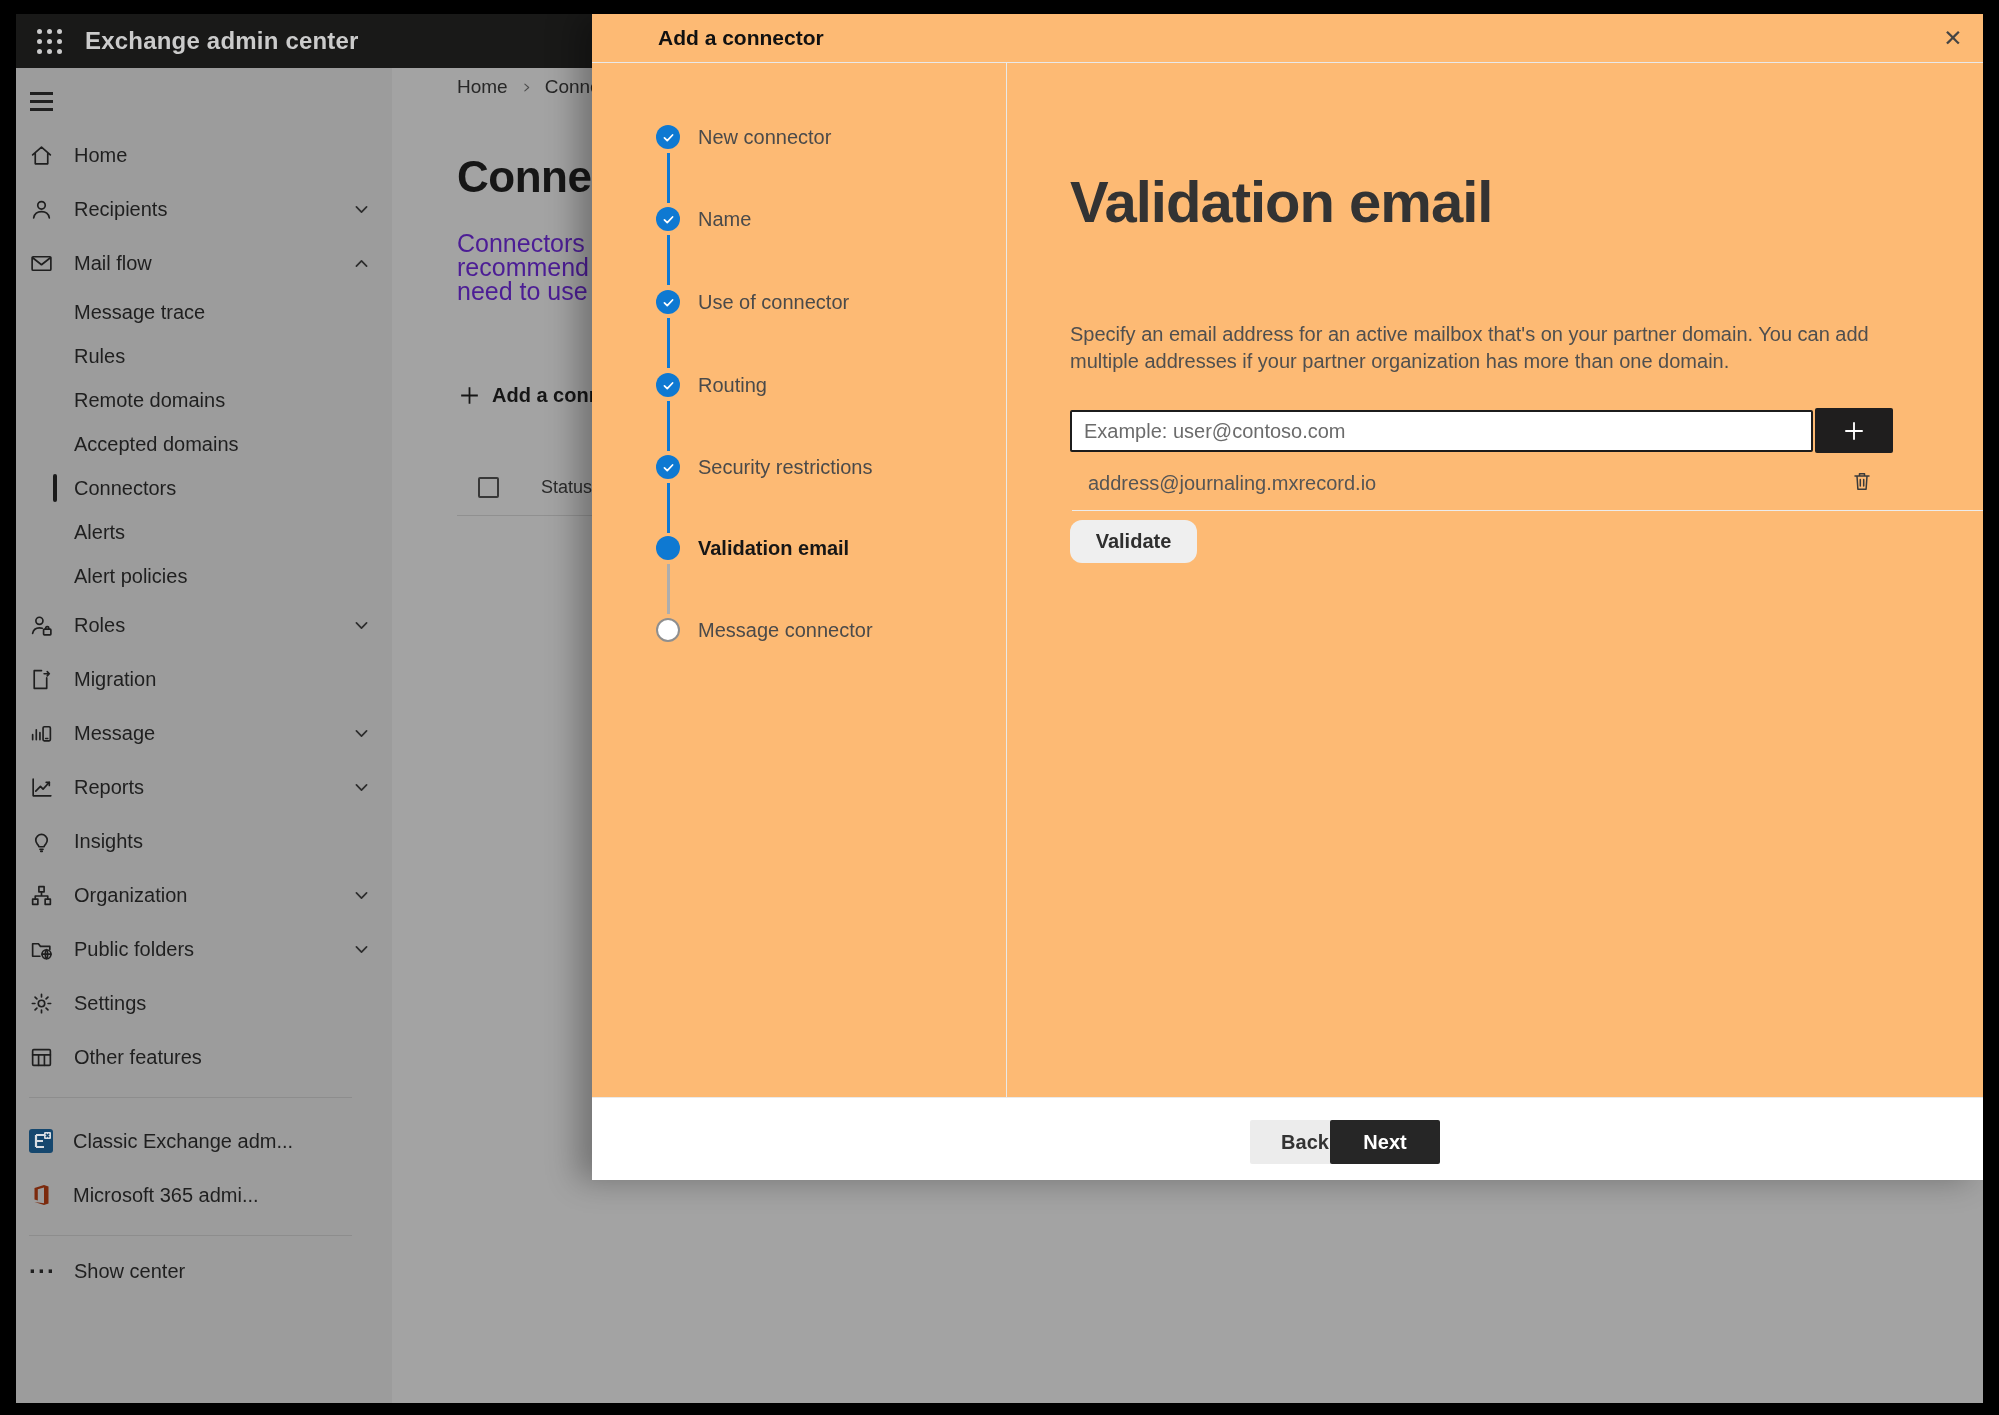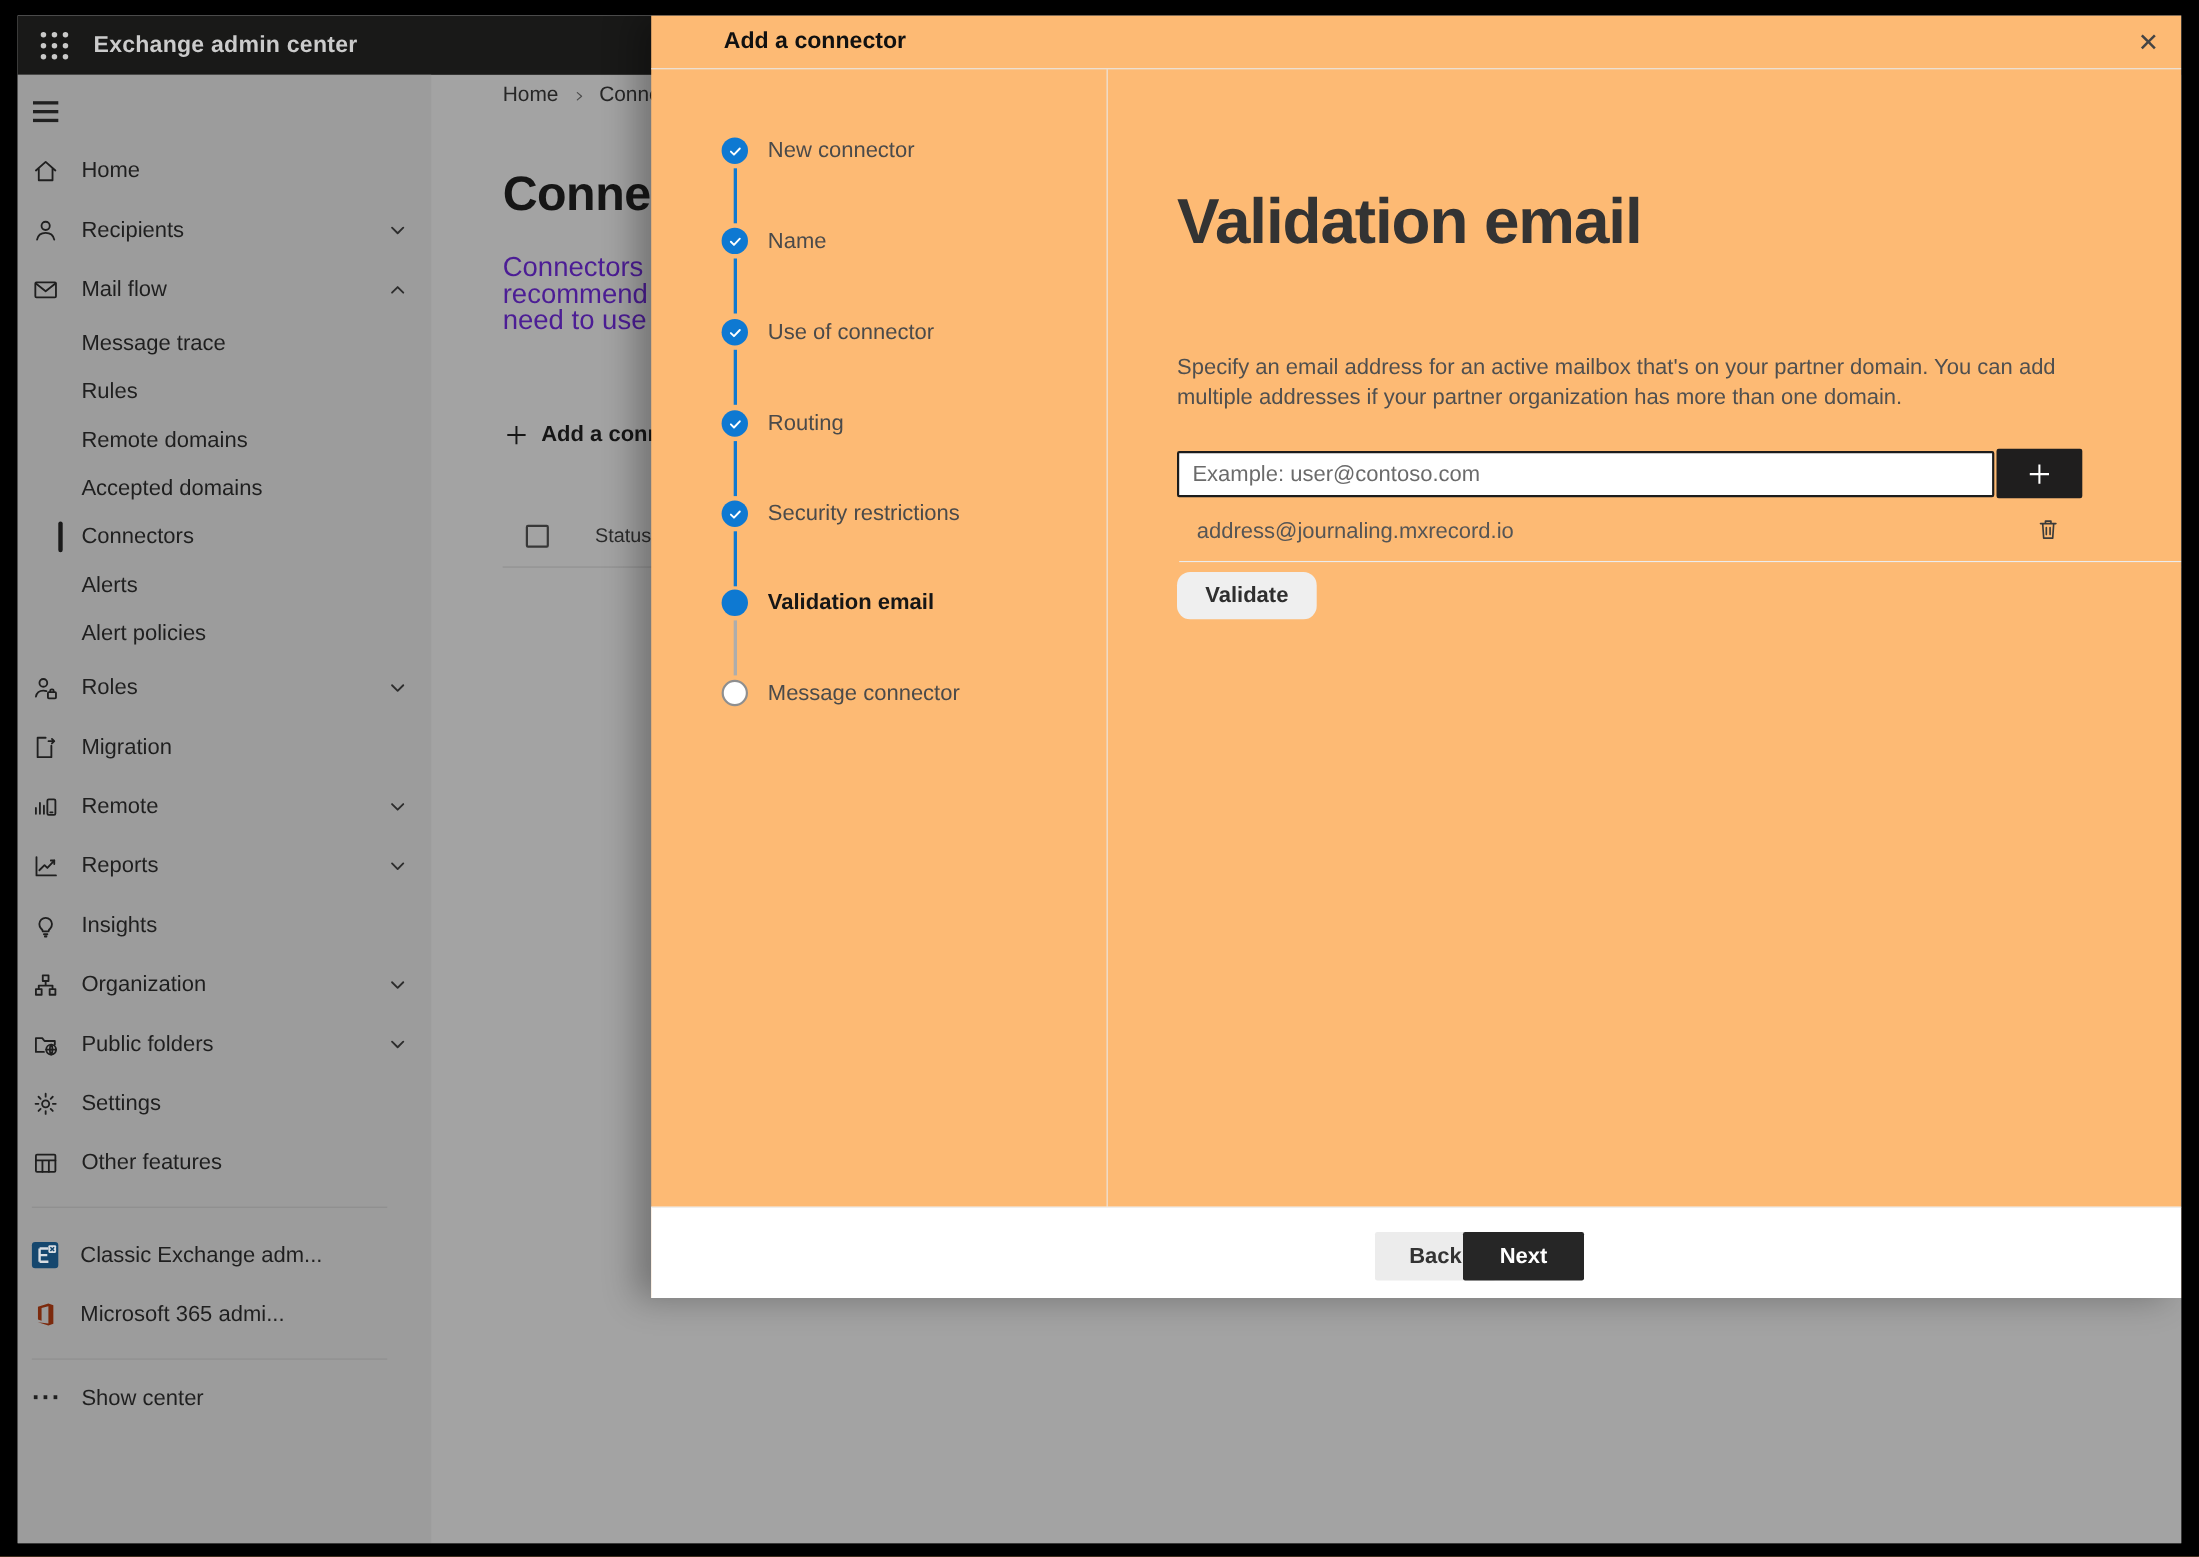--- a/index.html
+++ b/index.html
@@ -19,21 +19,21 @@
     position:absolute; top:0; left:0; width:100%; height:54px;
     background:#191918; display:flex; align-items:center; z-index:1;
   }
   .waffle {
     margin-left:13px; width:40px; height:40px; display:flex;
     align-items:center; justify-content:center; cursor:pointer;
   }
   .waffle-grid { display:grid; grid-template-columns:repeat(3,5px); grid-gap:5px; }
   .waffle-grid span { width:5px; height:5px; border-radius:50%; background:#c9c9c9; }
   .app-title {
-    margin-left:16px; color:#cbcbcb; font-size:21px; font-weight:600;
+    margin-left:16px; color:#cbcbcb; font-size:24px; font-weight:600;
     letter-spacing:.2px; white-space:nowrap;
   }
 
   
   .sidebar {
     position:absolute; top:54px; left:0; width:376px; bottom:0;
     background:#9c9c9c; z-index:1;
   }
   .hamburger { position:absolute; top:24px; left:14px; width:36px; height:26px; cursor:pointer; }
   .hamburger i { display:block; width:23px; height:3px; background:#202020; margin-bottom:5px; }
@@ -264,21 +264,21 @@
           </svg>
         <span class="lbl">Migration</span>
       </div>
 
       <div class="nav-item">
         <svg class="mi" viewBox="0 0 24 24">
             <path d="M3.5 18v-5M7 18V8.5M10.5 18v-7"></path>
             <rect x="13.5" y="5.5" width="7" height="13.5" rx="1.2"></rect>
             <path d="M16 16.8h2"></path>
           </svg>
-        <span class="lbl">Remote</span>
+        <span class="lbl">Message</span>
         <svg class="chev" viewBox="0 0 20 20">
             <path d="M4 7l6 6 6-6"></path>
           </svg>
       </div>
 
       <div class="nav-item">
         <svg class="mi" viewBox="0 0 24 24">
             <path d="M4 4v16h17"></path>
             <path d="M6.5 15.5l4.5-4.5 2.5 2.5 6-6.5"></path>
             <path d="M16.5 7h3v3"></path>

